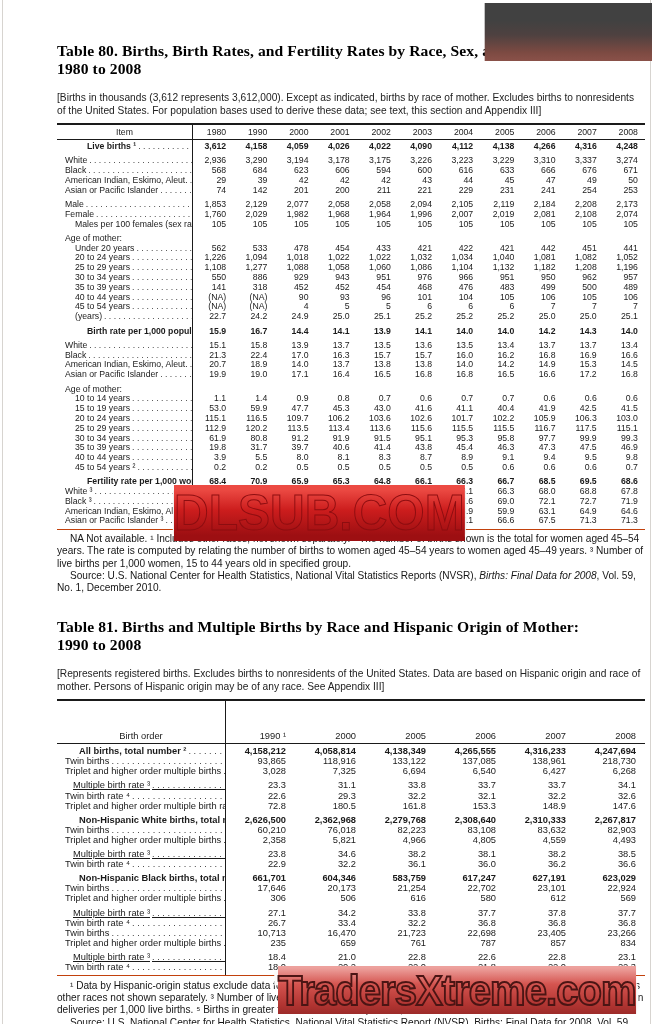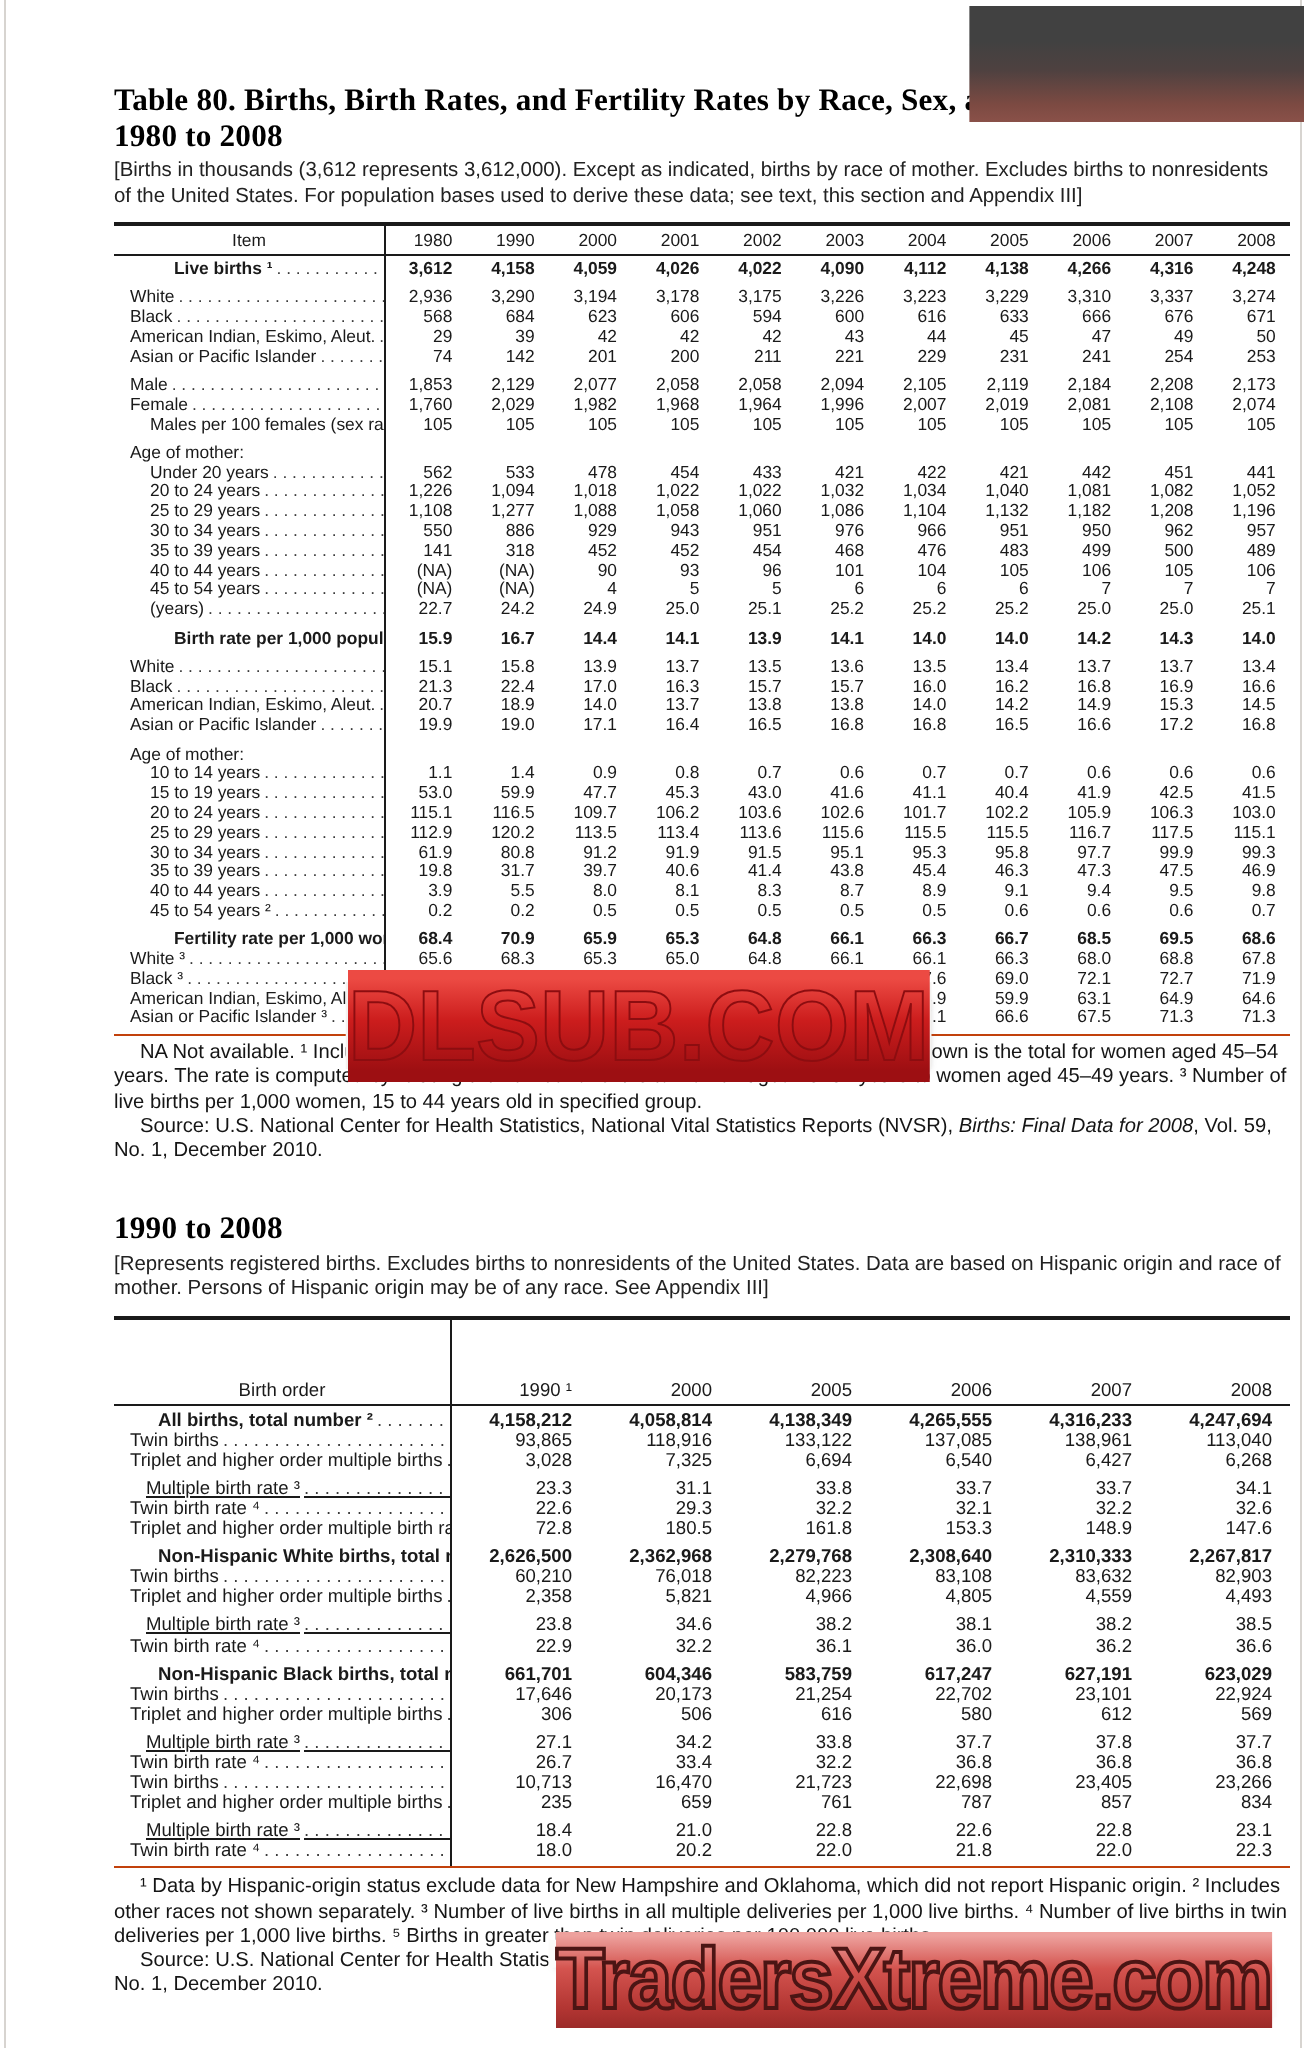--- a/index.html
+++ b/index.html
@@ -12,21 +12,21 @@
   .edge { position:absolute; top:0; bottom:0; width:1px; background:#d7d4d0; }
   .edge-l { left:2px; } .edge-r { right:1px; }
 
   .content { padding:42px 7px 0 57px; }
 
   .tbl-title {
     font-family:"Liberation Serif", serif; font-weight:bold;
     font-size:15.6px; line-height:17.6px; color:#000; letter-spacing:0.1px;
   }
   .tbl-note {
-    margin-top:3px; font-size:10.2px; line-height:12.4px; color:#222;
+    margin-top:15px; font-size:10.2px; line-height:12.4px; color:#222;
   }
 
   .dtable { position:relative; margin-top:6px; border-top:2.5px solid #1a1a1a; border-bottom:1px solid #c2410c; }
   .vline { position:absolute; top:0; bottom:0; width:1px; background:#1a1a1a; }
   .t80 .vline { left:135px; }
   .t81 .vline { left:168px; }
 
   .thead { display:flex; align-items:flex-end; border-bottom:1px solid #1a1a1a; padding:2px 0; }
   .lhead { text-align:center; }
   .t80 .lhead { width:135px; }
@@ -706,20 +706,21 @@
             </div>
           </div>
       </div>
 
       <p class="fnote">NA Not available. ¹ Includes other races, not shown separately. ² The number of births shown is the total for women aged 45–54 years. The rate is computed by relating the number of births to women aged 45–54 years to women aged 45–49 years. ³ Number of live births per 1,000 women, 15 to 44 years old in specified group.</p>
       <p class="fnote src"><span>Source: U.S. National Center for Health Statistics, National Vital Statistics Reports (NVSR), </span><i>Births: Final Data for 2008</i><span>, Vol. 59, No. 1, December 2010.</span></p>
     </section>
 
     <section class="t81-block">
       <div class="tbl-title">
+        <div>Table 81. Births and Multiple Births by Race and Hispanic Origin of Mother:</div>
         <div>1990 to 2008</div>
       </div>
       <p class="tbl-note">[Represents registered births. Excludes births to nonresidents of the United States. Data are based on Hispanic origin and race of mother. Persons of Hispanic origin may be of any race. See Appendix III]</p>
 
       <div class="dtable t81">
         <div class="vline"></div>
         <div class="thead">
           <div class="lhead">Birth order</div>
         <div class="ycell">1990 ¹</div>
             <div class="ycell">2000</div>
@@ -744,21 +745,21 @@
             <div class="trow">
               <div class="lcell">
                 <span class="ltxt">Twin births</span>
                 <span class="dots"></span>
               </div>
               <div class="vcell">93,865</div>
               <div class="vcell">118,916</div>
               <div class="vcell">133,122</div>
               <div class="vcell">137,085</div>
               <div class="vcell">138,961</div>
-              <div class="vcell">113,040</div>
+              <div class="vcell">218,730</div>
             </div>
             <div class="trow">
               <div class="lcell">
                 <span class="ltxt">Triplet and higher order multiple births</span>
                 <span class="dots"></span>
               </div>
               <div class="vcell">3,028</div>
               <div class="vcell">7,325</div>
               <div class="vcell">6,694</div>
               <div class="vcell">6,540</div>

